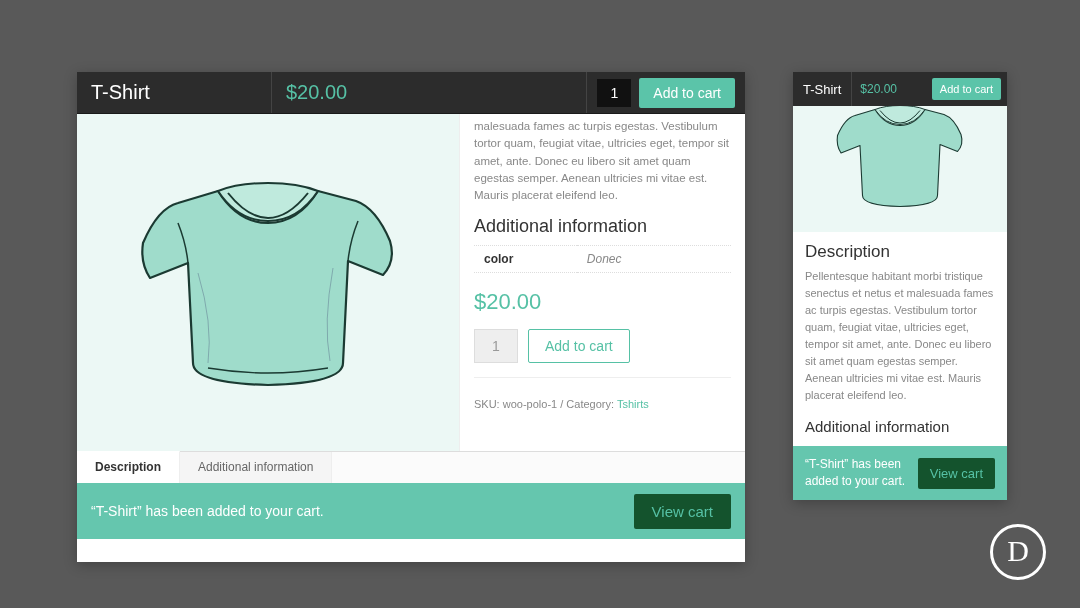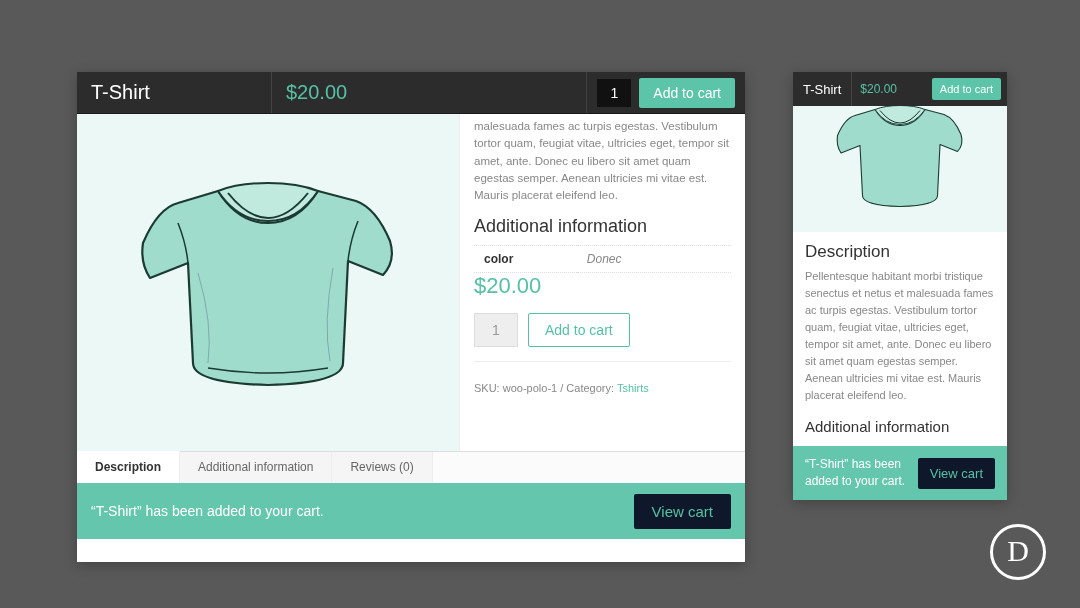--- a/index.html
+++ b/index.html
@@ -104,20 +104,21 @@
   .details h3 {
     color: #333;
     font-size: 18px;
     font-weight: 500;
     margin: 6px 0 8px 0;
   }
   .attr-table {
     width: 100%;
     border-collapse: collapse;
     font-size: 12px;
+    margin-bottom: 16px;
   }
   .attr-table th, .attr-table td {
     text-align: left;
     padding: 6px 10px;
     border-top: 1px dotted #ddd;
     border-bottom: 1px dotted #ddd;
   }
   .attr-table th { color: #333; font-weight: 600; width: 40%; }
   .attr-table td { color: #888; font-style: italic; }
 
@@ -172,21 +173,21 @@
     background: #65c6ae;
     color: #fff;
     display: flex;
     align-items: center;
     justify-content: space-between;
     padding: 10px 14px;
     font-size: 14px;
     height: 56px;
   }
   .btn-white {
-    background: #0f172a;
+    background: #14532d;
     color: #56c1a5;
     border: none;
     padding: 9px 18px;
     font-size: 15px;
     cursor: pointer;
     border-radius: 2px;
   }
 
   
   .mobile {
@@ -315,21 +316,20 @@
         /
         <span>Category:</span>
         <a href="#">Tshirts</a>
       </div>
     </div>
   </div>
 
   <div class="tabs">
     <div class="tab active">Description</div>
     <div class="tab">Additional information</div>
-    <div class="tab">Reviews (0)</div>
   </div>
 
   <div class="notice">
     <span>“T-Shirt” has been added to your cart.</span>
     <button class="btn-white">View cart</button>
   </div>
 </div>
 
 <div class="mobile">
   <div class="m-sticky">

